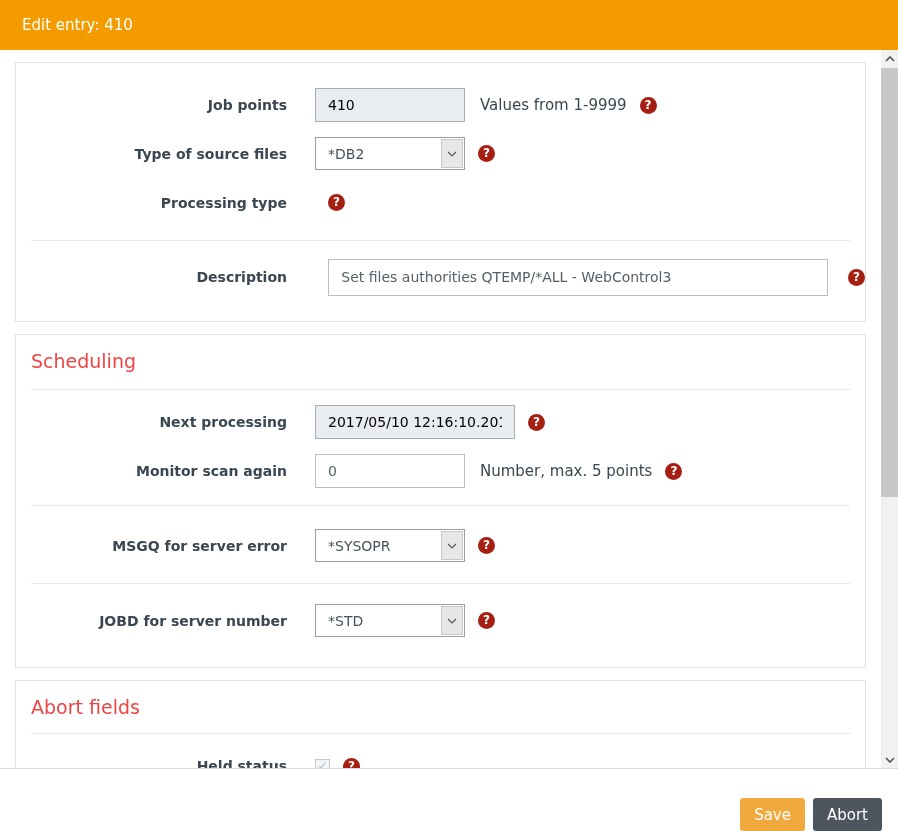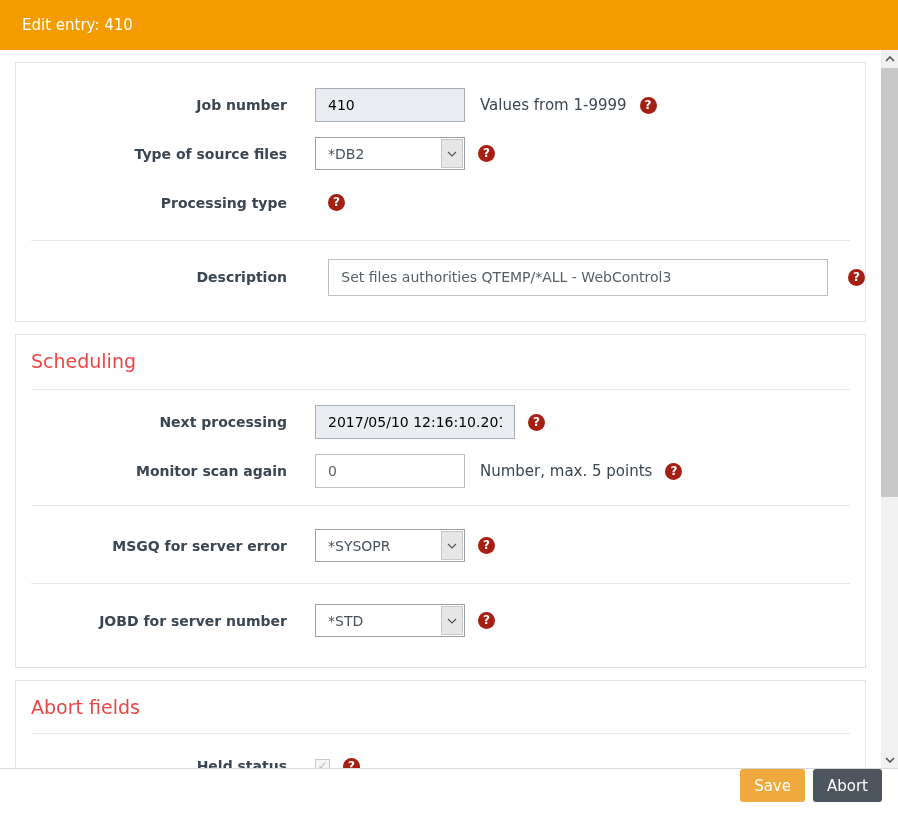--- a/index.html
+++ b/index.html
@@ -65,21 +65,21 @@
     justify-content:center; margin-left:13px; flex:0 0 17px; line-height:17px;
   }
   .checkbox {
     width:15px; height:15px; border:1px solid #c3c8cc; background:#f1f3f5;
     color:#b4bac0; font-size:12px; line-height:13px; text-align:center;
   }
   
   .footer {
     position:absolute; left:0; top:768px; width:898px; height:63px;
     background:#ffffff; border-top:1px solid #d9d9d9; z-index:5;
-    display:flex; align-items:flex-start; justify-content:flex-end;
+    display:flex; align-items:flex-end; justify-content:flex-end;
     padding-right:16px; gap:8px;
   }
   .btn {
     height:33px; border:none; border-radius:3px; font-size:15px; color:#ffffff;
     font-family:"DejaVu Sans","Liberation Sans",sans-serif;
     padding:0 14px; cursor:pointer;
   }
   .btn-save { background:#f0a93d; }
   .btn-abort { background:#4d565f; }
   
@@ -102,21 +102,21 @@
 
 <div class="titlebar">
   <span class="title">Edit entry: 410</span>
 </div>
 
 <div class="content">
 
   <div class="panel p1">
 
     <div class="row h34">
-      <div class="lbl">Job number</div>
+      <div class="lbl">Job points</div>
       <div class="gap"></div>
       <input class="text-input readonly w150" readonly="" value="410" style="">
       <span class="note">Values from 1-9999</span>
       <span class="help-icon">?</span>
     </div>
 
     <div class="row h33" style="margin-top:15px;">
       <div class="lbl">Type of source files</div>
       <div class="gap"></div>
       <div class="selectbox">

